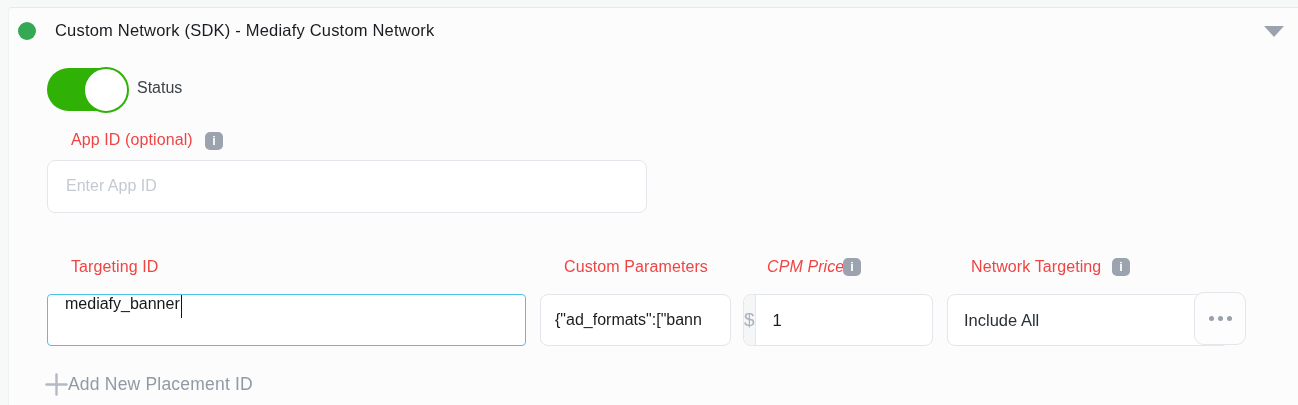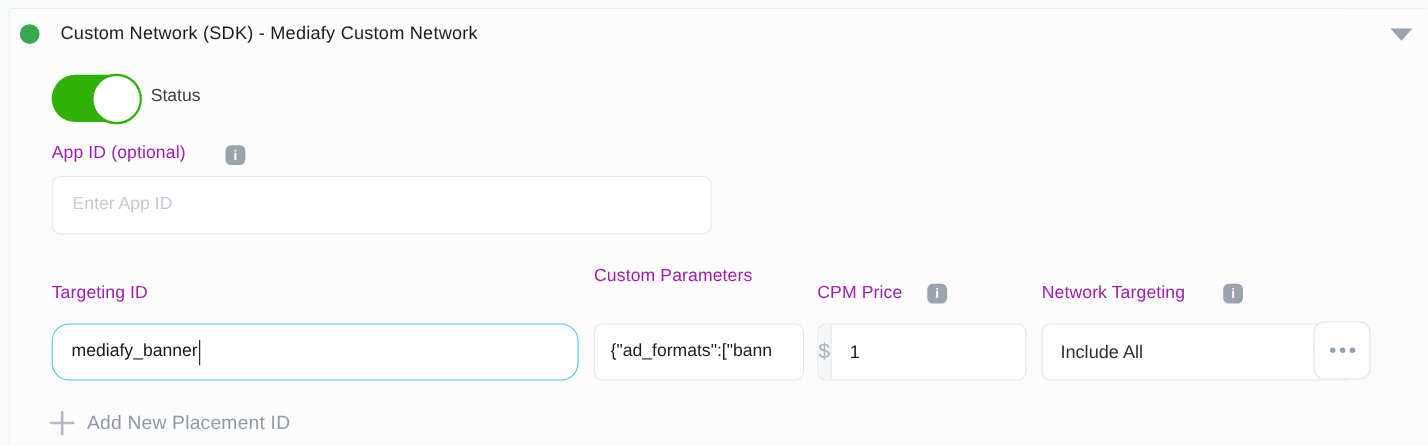--- a/index.html
+++ b/index.html
@@ -51,21 +51,21 @@
     background: #ffffff;
     border: 2px solid;
   }
   .status-label {
     left: 137px; top: 79px;
     font-size: 16px; color: #3c4248;
   }
 
   
   .field-label {
-    font-size: 16px; color: #a21caf; letter-spacing: 0.1px;
+    font-size: 16px; color: #ef4444; letter-spacing: 0.1px; margin-left: 24px;
   }
   .info-icon {
     width: 18px; height: 18px; border-radius: 5px;
     background: #9aa3ae; color: #ffffff;
     font-size: 12.5px; font-weight: 700;
     display: flex; align-items: center; justify-content: center;
     line-height: 1;
   }
 
   
@@ -76,22 +76,22 @@
     font-family: "Liberation Sans", sans-serif;
     font-size: 16px; color: #1a1d21;
     padding: 0 0 1px 18px;
     outline: none;
   }
   .text-input::placeholder { color: #c4cad3; }
 
   .focused-input {
     background: #ffffff;
     border: 1.5px solid #4cc2eb;
-    border-radius: 16px;
-    display: flex; align-items: center;
+    border-radius: 4px;
+    display: flex; 
     padding-left: 17px;
     font-size: 16px; color: #16181b;
     cursor: text;
   }
   .text-caret {
     display: inline-block; width: 1.5px; height: 23px;
     background: #111316; margin-left: 1px;
   }
 
   .cpm-group {
@@ -132,21 +132,21 @@
     gap: 4px; cursor: pointer;
   }
   .more-button .dot {
     width: 5px; height: 5px; border-radius: 50%;
     background: #98a0ac;
   }
 
   
   .add-link {
     left: 45px; top: 373px;
-    display: flex; align-items: center; gap: 11px;
+    display: flex; align-items: center; 
     cursor: pointer;
   }
   .add-link .plus { color: #b3b9c2; }
   .add-link .label {
     font-size: 17.5px; color: #909aa5; letter-spacing: 0.2px;
   }
 </style>
 </head>
 <body>
 
@@ -159,22 +159,22 @@
 <div class="abs toggle" style="background: rgb(47, 177, 5);">
   <div class="toggle-knob" style="border-color: rgb(47, 177, 5);"></div>
 </div>
 <div class="abs status-label">Status</div>
 
 <div class="abs field-label" style="left:47px; top:131px;">App ID (optional)</div>
 <div class="abs info-icon" style="left:205px; top:132px;">i</div>
 <input class="abs text-input" style="left: 47px; top: 160px; width: 600px; height: 53px;" placeholder="Enter App ID">
 
 <div class="abs field-label" style="left:47px; top:258px;">Targeting ID</div>
-<div class="abs field-label" style="left:540px; top:242px;">Custom Parameters</div>
-<div class="abs field-label" style="left:743px; top:258px;">CPM Price</div>
+<div class="abs field-label" style="left:540px; top:258px;">Custom Parameters</div>
+<div class="abs field-label" style="left:743px; top:258px;font-style:italic;">CPM Price</div>
 <div class="abs info-icon" style="left:843px; top:258px;">i</div>
 <div class="abs field-label" style="left:947px; top:258px;">Network Targeting</div>
 <div class="abs info-icon" style="left:1112px; top:258px;">i</div>
 
 <div class="abs focused-input" style="left:47px; top:294px; width:479px; height:52px;" role="textbox">
   <span>mediafy_banner</span>
   <span class="text-caret"></span>
 </div>
 
 <input class="abs text-input" style="left: 540px; top: 294px; width: 191px; height: 52px; padding-left: 14px;" value="{&quot;ad_formats&quot;:[&quot;bann">

